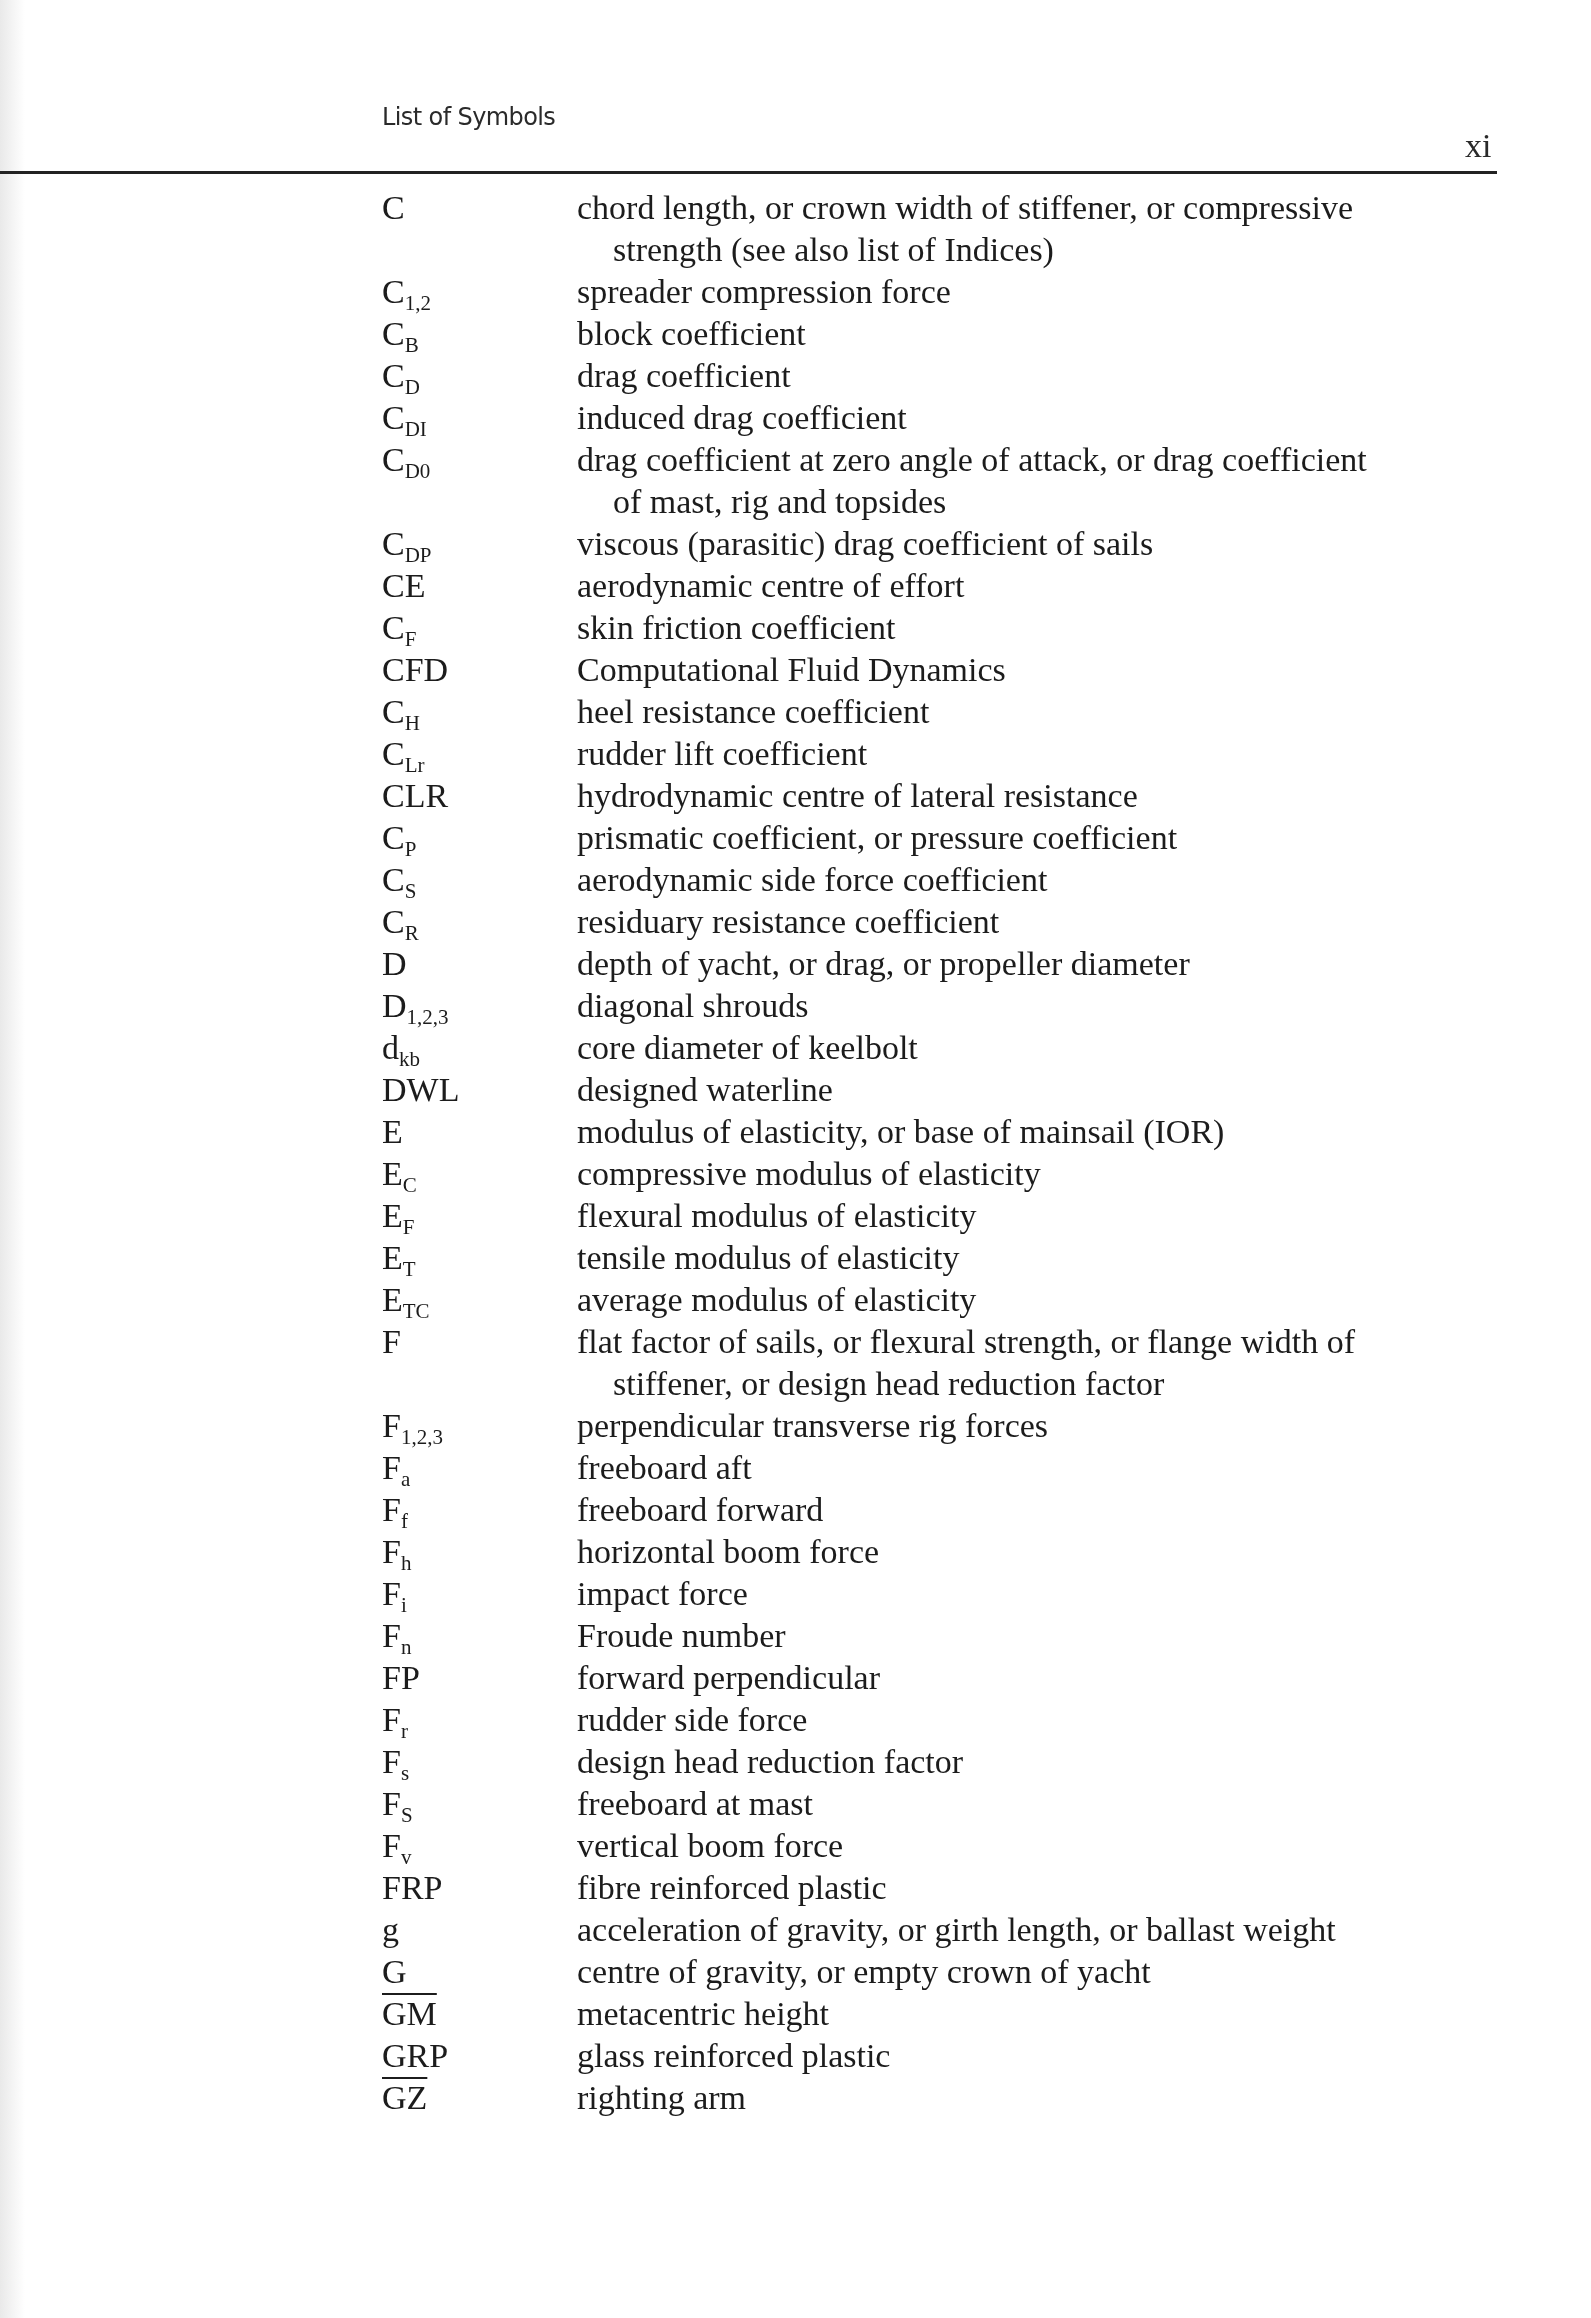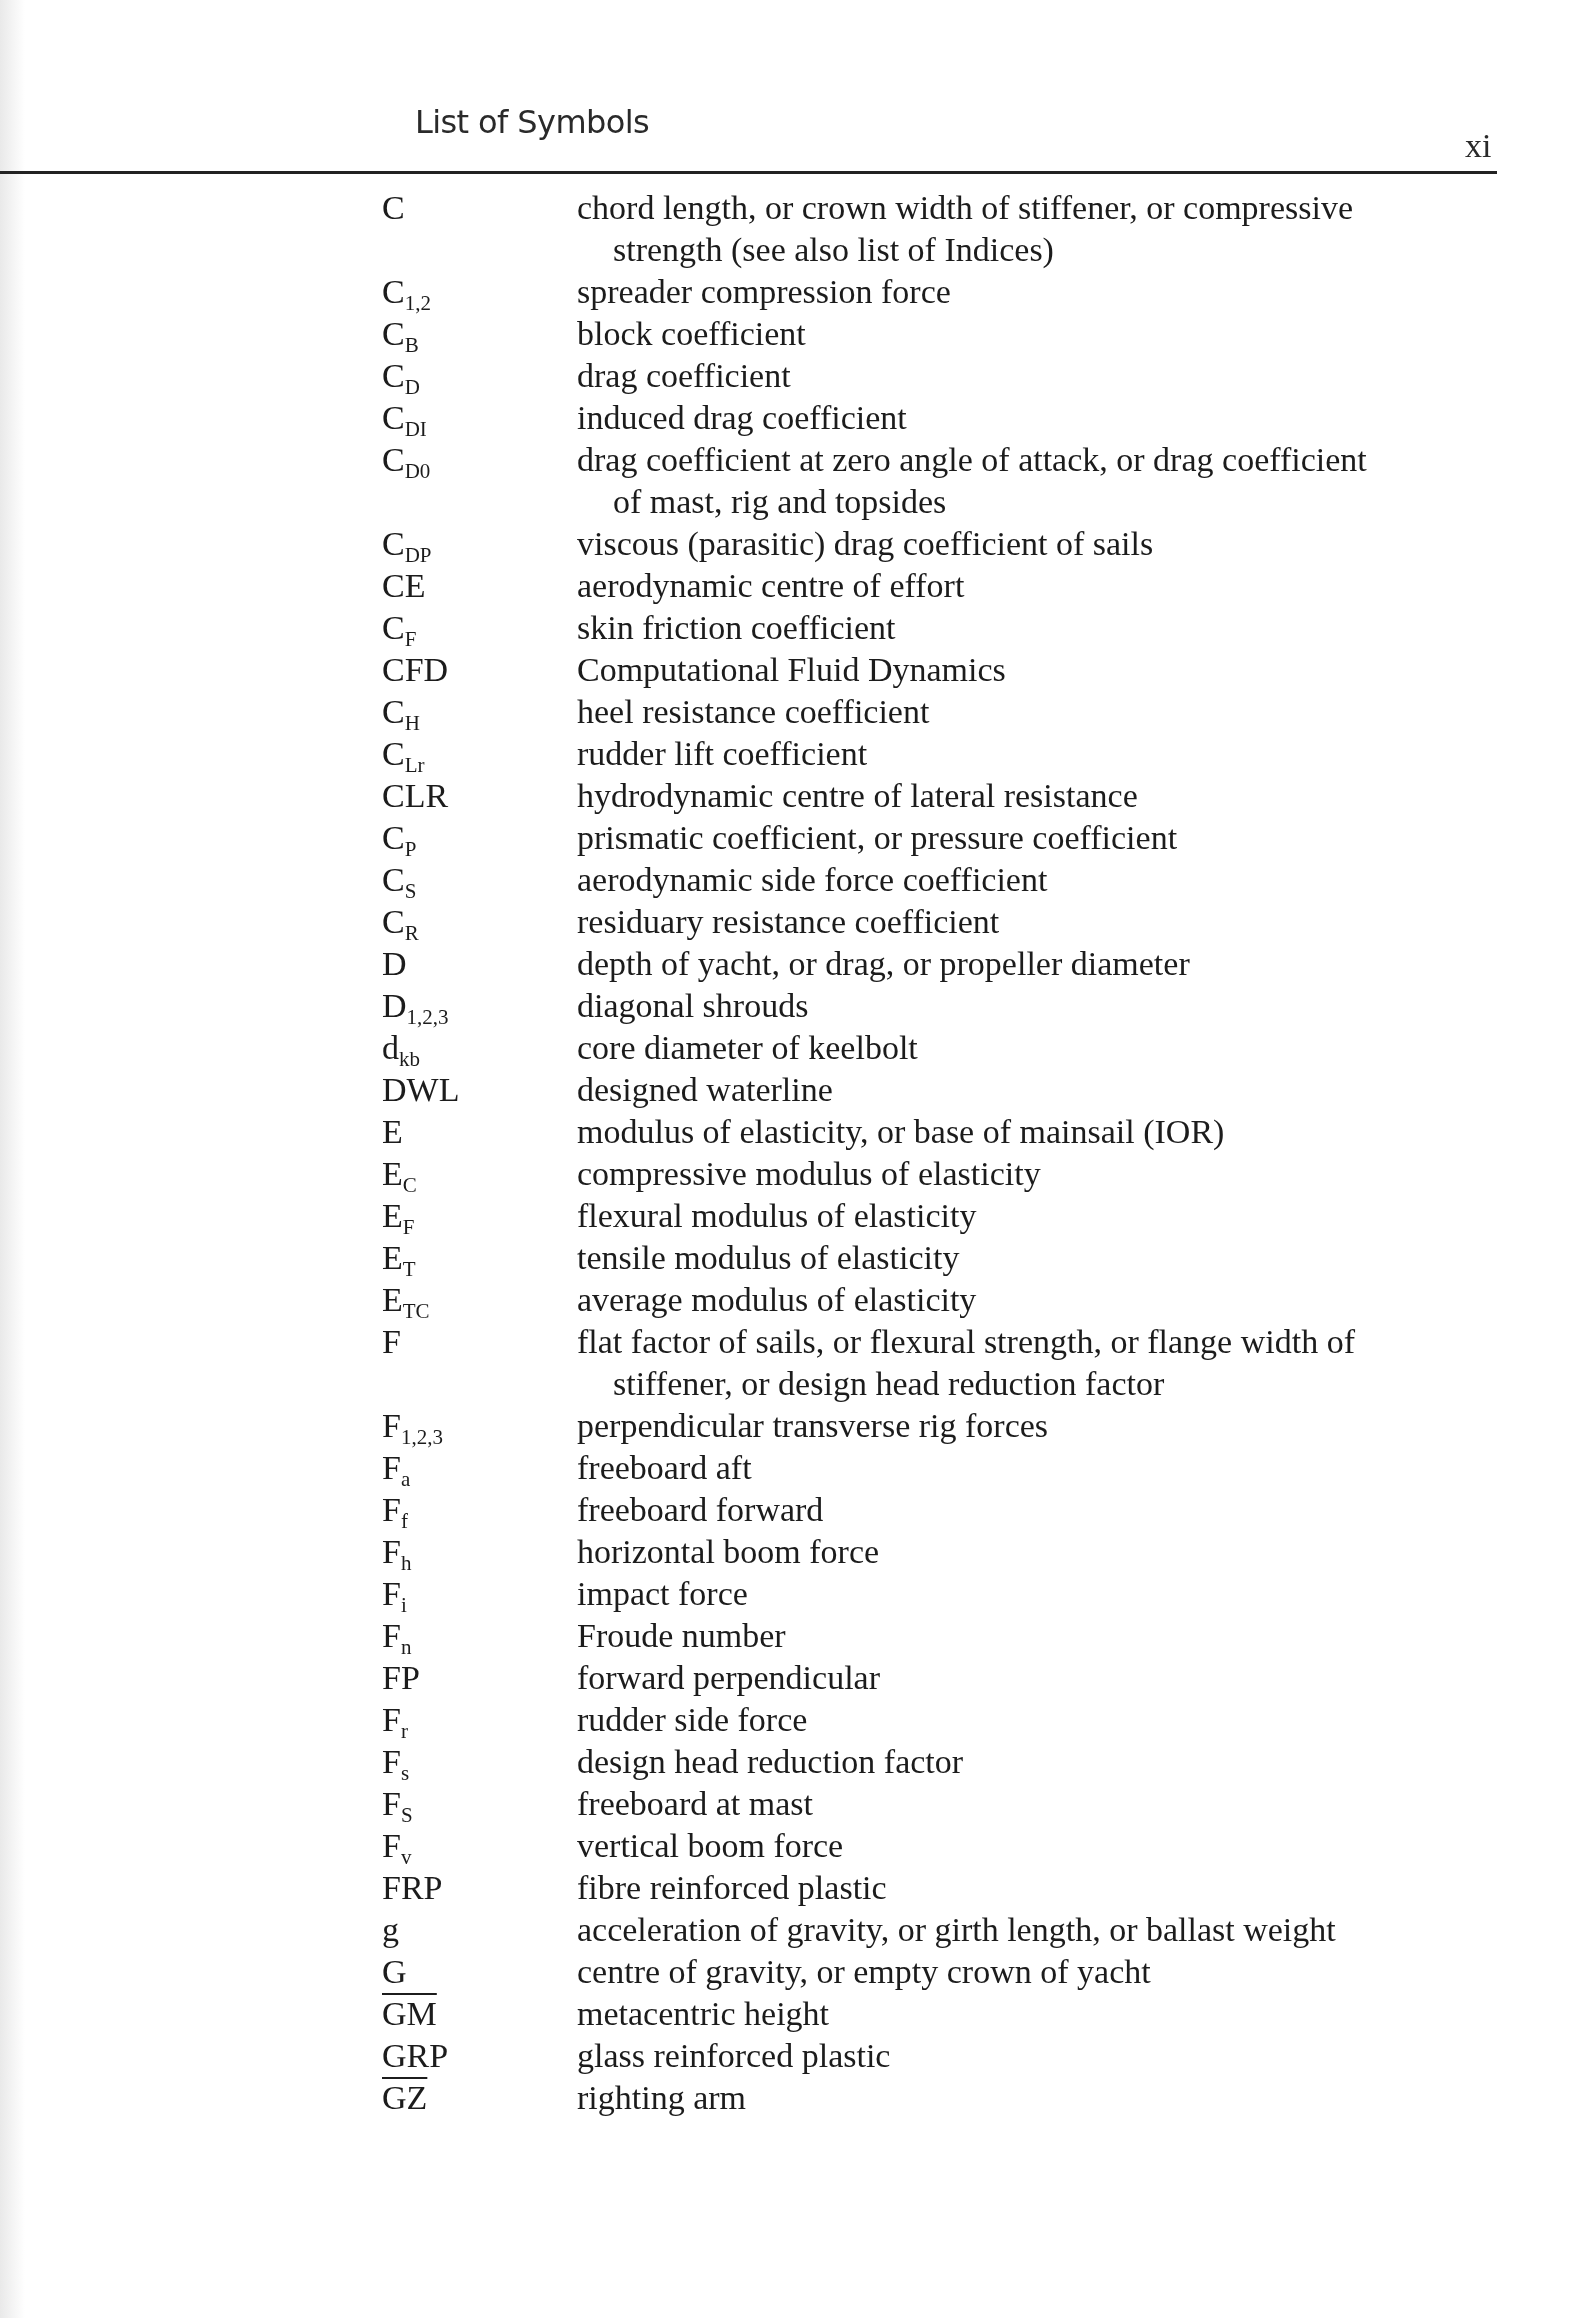--- a/index.html
+++ b/index.html
@@ -18,24 +18,23 @@
       position: absolute;
       left: 0; top: 0;
       width: 24.5px; height: 2319px;
       background: linear-gradient(to right, #e9e9e9, #ffffff);
     }
     .running-head {
       position: absolute;
       left: 382px;
       top: 103px;
       font-family: "DejaVu Sans", sans-serif;
-      font-size: 32px;
+      font-size: 24px;
       letter-spacing: -0.6px;
       color: #2a2a2a;
-      margin-left: 33px;
     }
     .page-number {
       position: absolute;
       left: 1465px;
       top: 116px;
       font-family: "Liberation Serif", serif;
       font-size: 34px;
       color: #2a2a2a;
       margin-top: 11px;
     }

